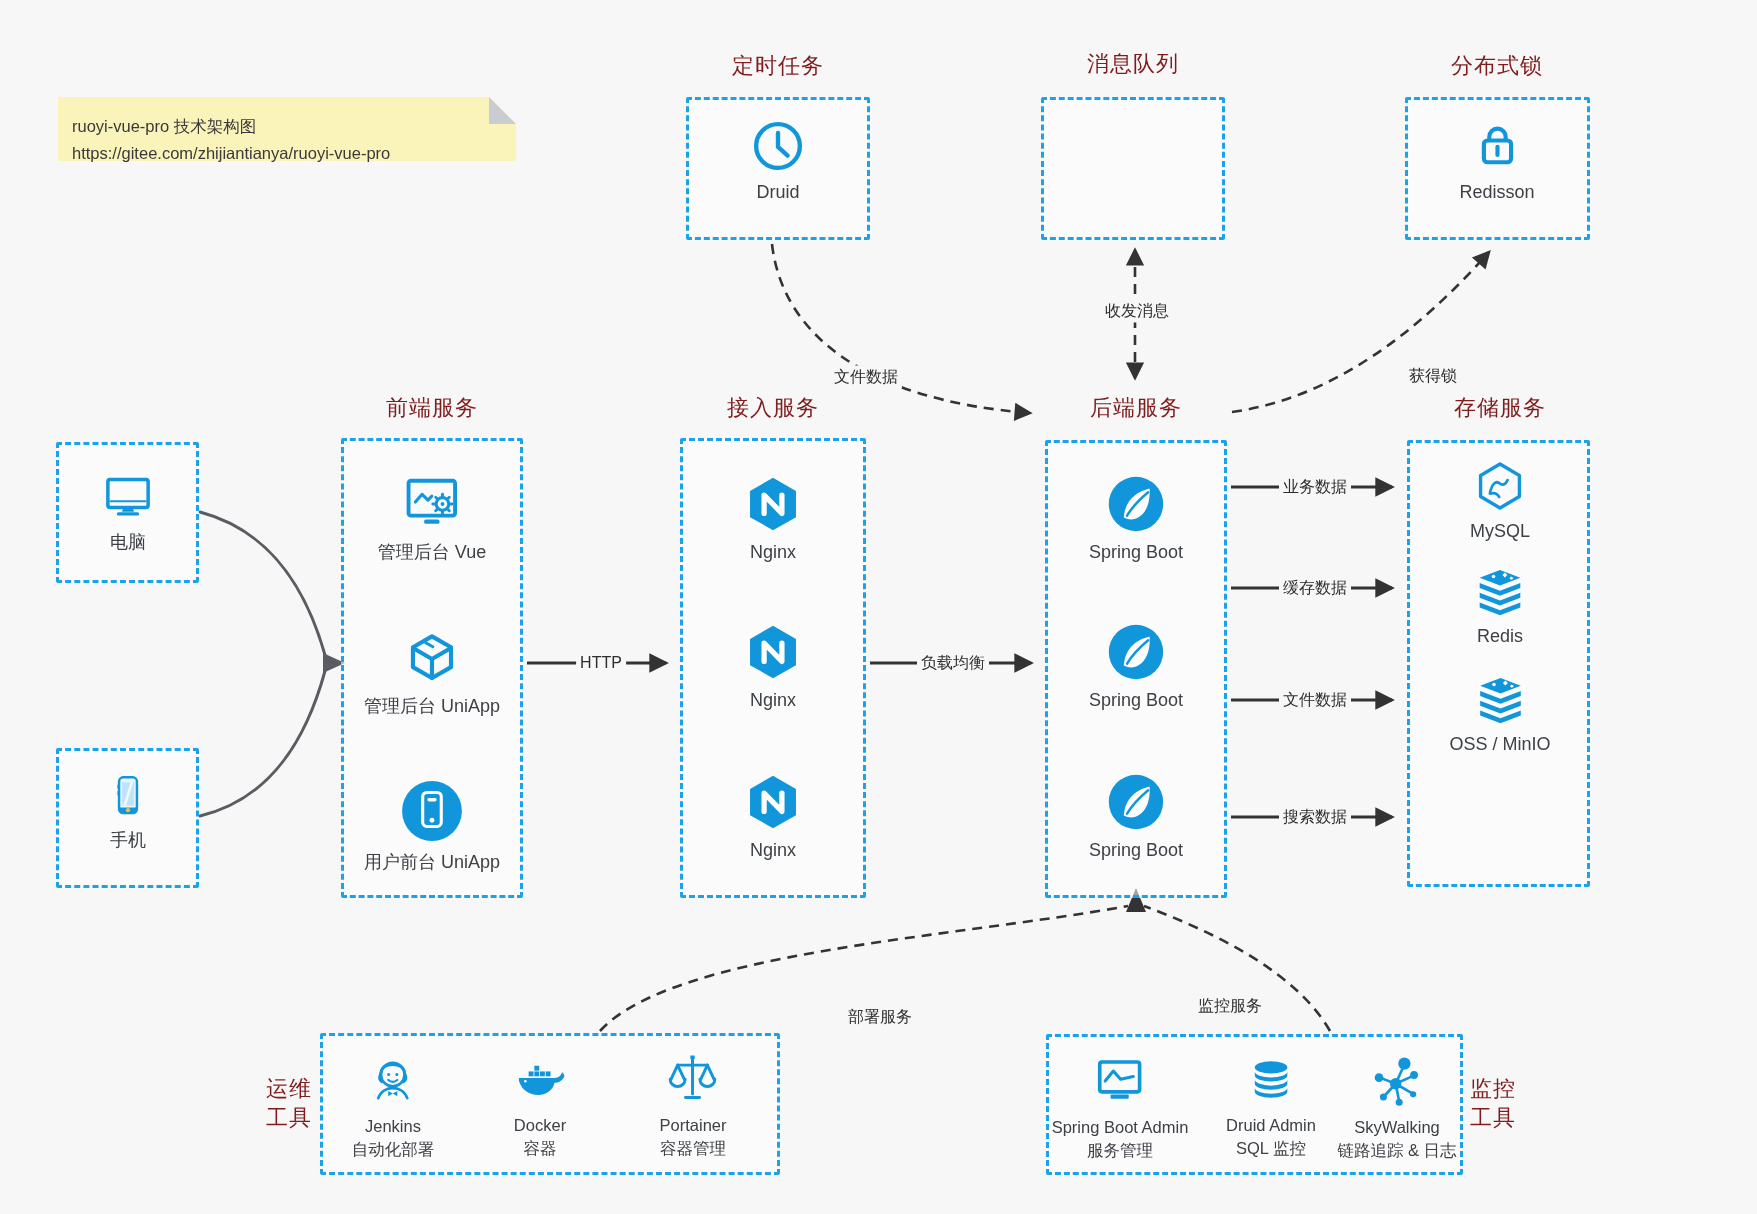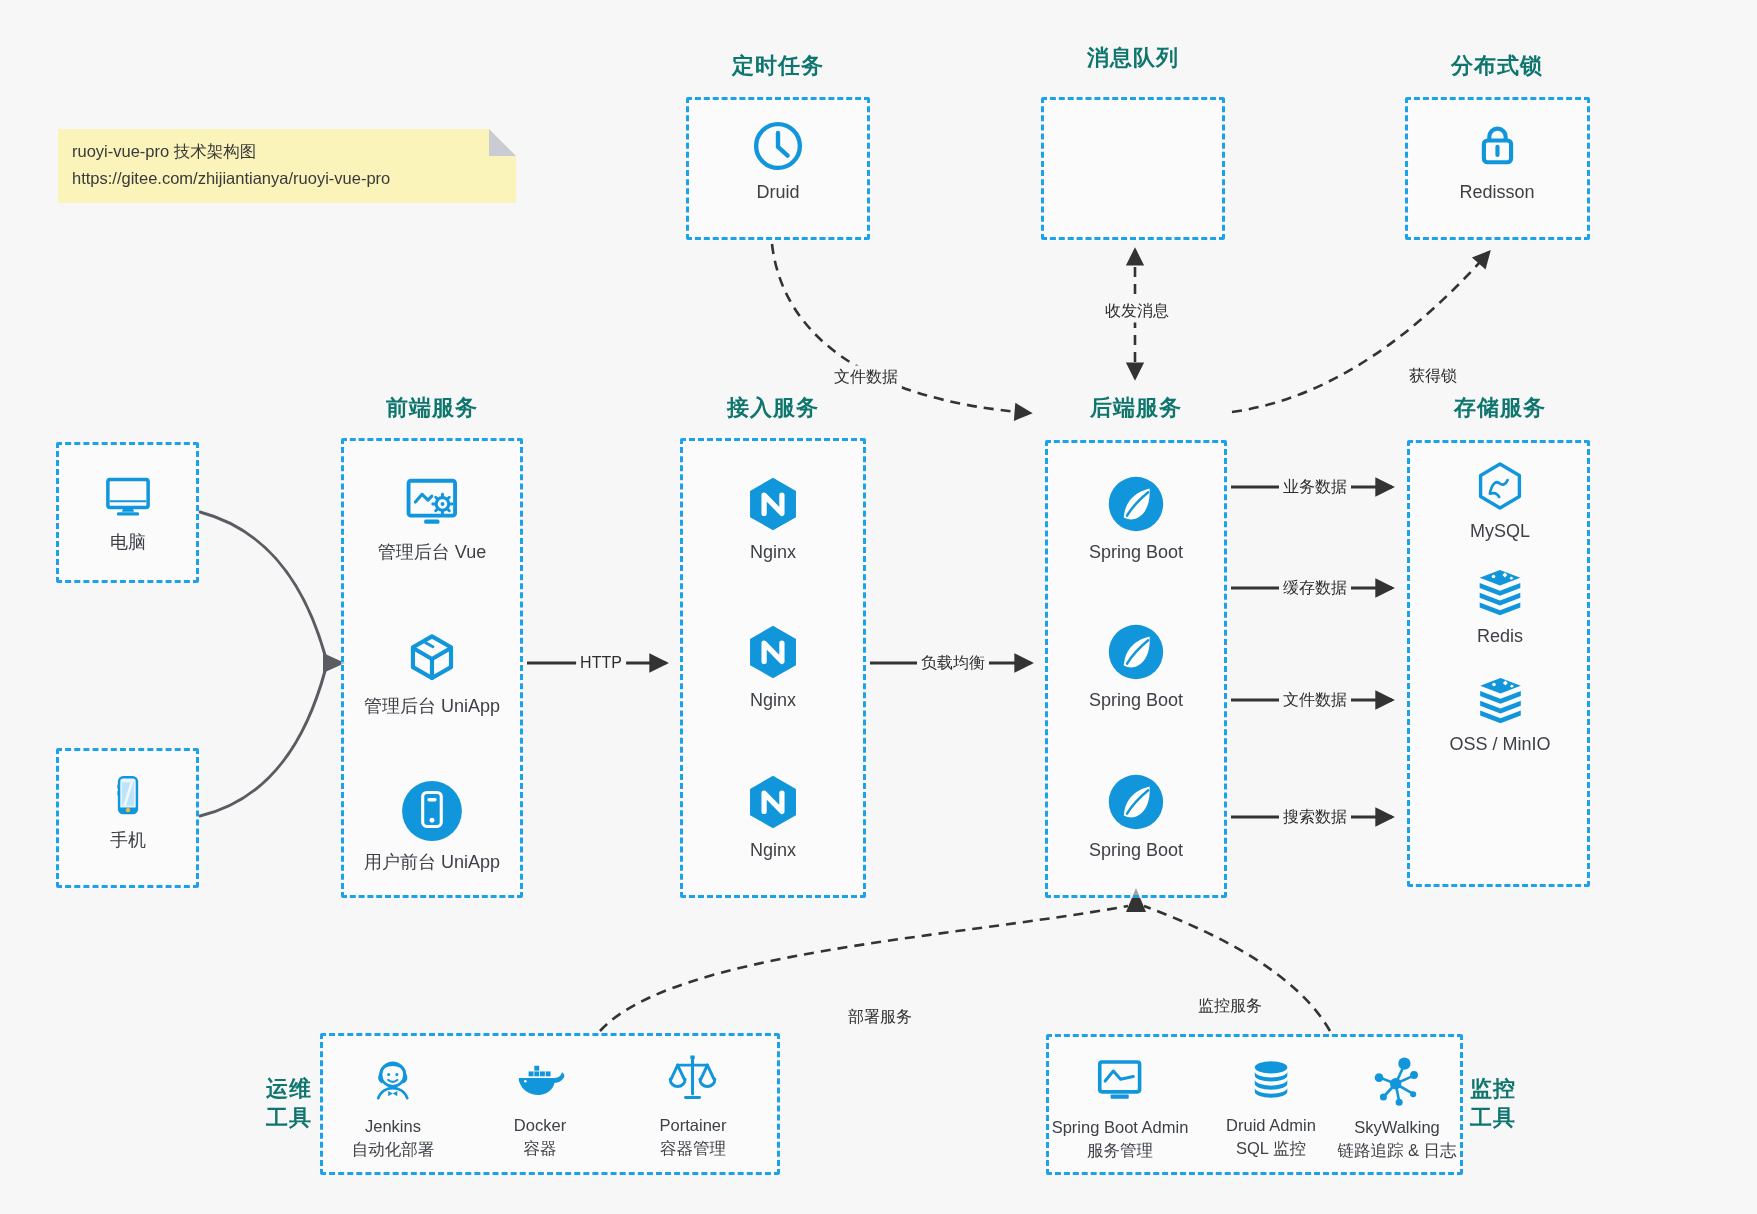--- a/index.html
+++ b/index.html
@@ -3,26 +3,26 @@
 <meta charset="utf-8">
 <style>
   html,body{margin:0;padding:0;background:#f7f7f8;}
   body{font-family:"Liberation Sans","DejaVu Sans",sans-serif;}
   .canvas{position:relative;width:1757px;height:1214px;background:#f7f7f8;overflow:hidden;}
   .connectors{position:absolute;left:0;top:0;width:1757px;height:1214px;}
   .sol{stroke:#333;stroke-width:2.8;fill:none;}
   .dsh{stroke:#333;stroke-width:2.6;fill:none;stroke-dasharray:10 7;}
   .devline{stroke:#595d61;stroke-width:3;fill:none;stroke-linecap:round;}
   .gbox{position:absolute;border:3px dashed #1ba2ea;border-radius:2px;background:rgba(255,255,255,0.55);box-sizing:border-box;}
-  .gtitle{position:absolute;transform:translate(-50%,-50%);color:#0f766e;font-size:22px;font-weight:700;white-space:nowrap;letter-spacing:1px;text-align:center;line-height:1.3;}
+  .gtitle{position:absolute;transform:translate(-50%,-50%);color:#7f1d1d;font-size:22px;font-weight:400;white-space:nowrap;letter-spacing:1px;text-align:center;line-height:1.3;}
   .node{position:absolute;transform:translateX(-50%);display:flex;flex-direction:column;align-items:center;gap:6px;z-index:3;}
   .nlabel{font-size:18px;color:#3d4045;white-space:nowrap;text-align:center;line-height:1.4;}
   .nlabel.small{font-size:16.5px;}
   .elabel{position:absolute;transform:translate(-50%,-50%);font-size:16px;color:#2e2e2e;background:#f7f7f8;padding:1px 4px;white-space:nowrap;z-index:2;}
-  .note{position:absolute;left:58px;top:97px;width:458px;height:74px;background:#faf3ba;color:#3a3a3a;font-size:16.5px;line-height:1.65;padding:9px 0 0 14px;box-sizing:border-box;z-index:4;margin-top:32px;}
+  .note{position:absolute;left:58px;top:97px;width:458px;height:64px;background:#faf3ba;color:#3a3a3a;font-size:16.5px;line-height:1.65;padding:16px 0 0 14px;box-sizing:border-box;z-index:4;}
   .note-fold{position:absolute;top:0;right:0;width:27px;height:27px;}
 </style>
 </head>
 <body>
 
 <div class="canvas">
 
   <svg class="connectors">
     <defs>
       <marker id="ah" viewBox="0 0 10 10" refX="8.5" refY="5" markerWidth="8" markerHeight="7" orient="auto-start-reverse">
@@ -52,21 +52,21 @@
   <div class="note">
     <div>ruoyi-vue-pro 技术架构图</div>
     <div>https://gitee.com/zhijiantianya/ruoyi-vue-pro</div>
     <svg class="note-fold" viewBox="0 0 26 26">
       <polygon points="0,0 26,0 26,26" fill="#f7f7f8"></polygon>
       <polygon points="0,0 26,26 0,26" fill="#c9ccd2"></polygon>
     </svg>
   </div>
 
   <div class="gtitle" style="left:778px;top:66px">定时任务</div>
-  <div class="gtitle" style="left:1133px;top:58px">消息队列</div>
+  <div class="gtitle" style="left:1133px;top:64px">消息队列</div>
   <div class="gtitle" style="left:1497px;top:66px">分布式锁</div>
   <div class="gtitle" style="left:432px;top:408px">前端服务</div>
   <div class="gtitle" style="left:773px;top:408px">接入服务</div>
   <div class="gtitle" style="left:1136px;top:408px">后端服务</div>
   <div class="gtitle" style="left:1500px;top:408px">存储服务</div>
   <div class="gtitle" style="left:289px;top:1104px">
     <div>运维</div>
     <div>工具</div>
   </div>
   <div class="gtitle" style="left:1493px;top:1104px">

